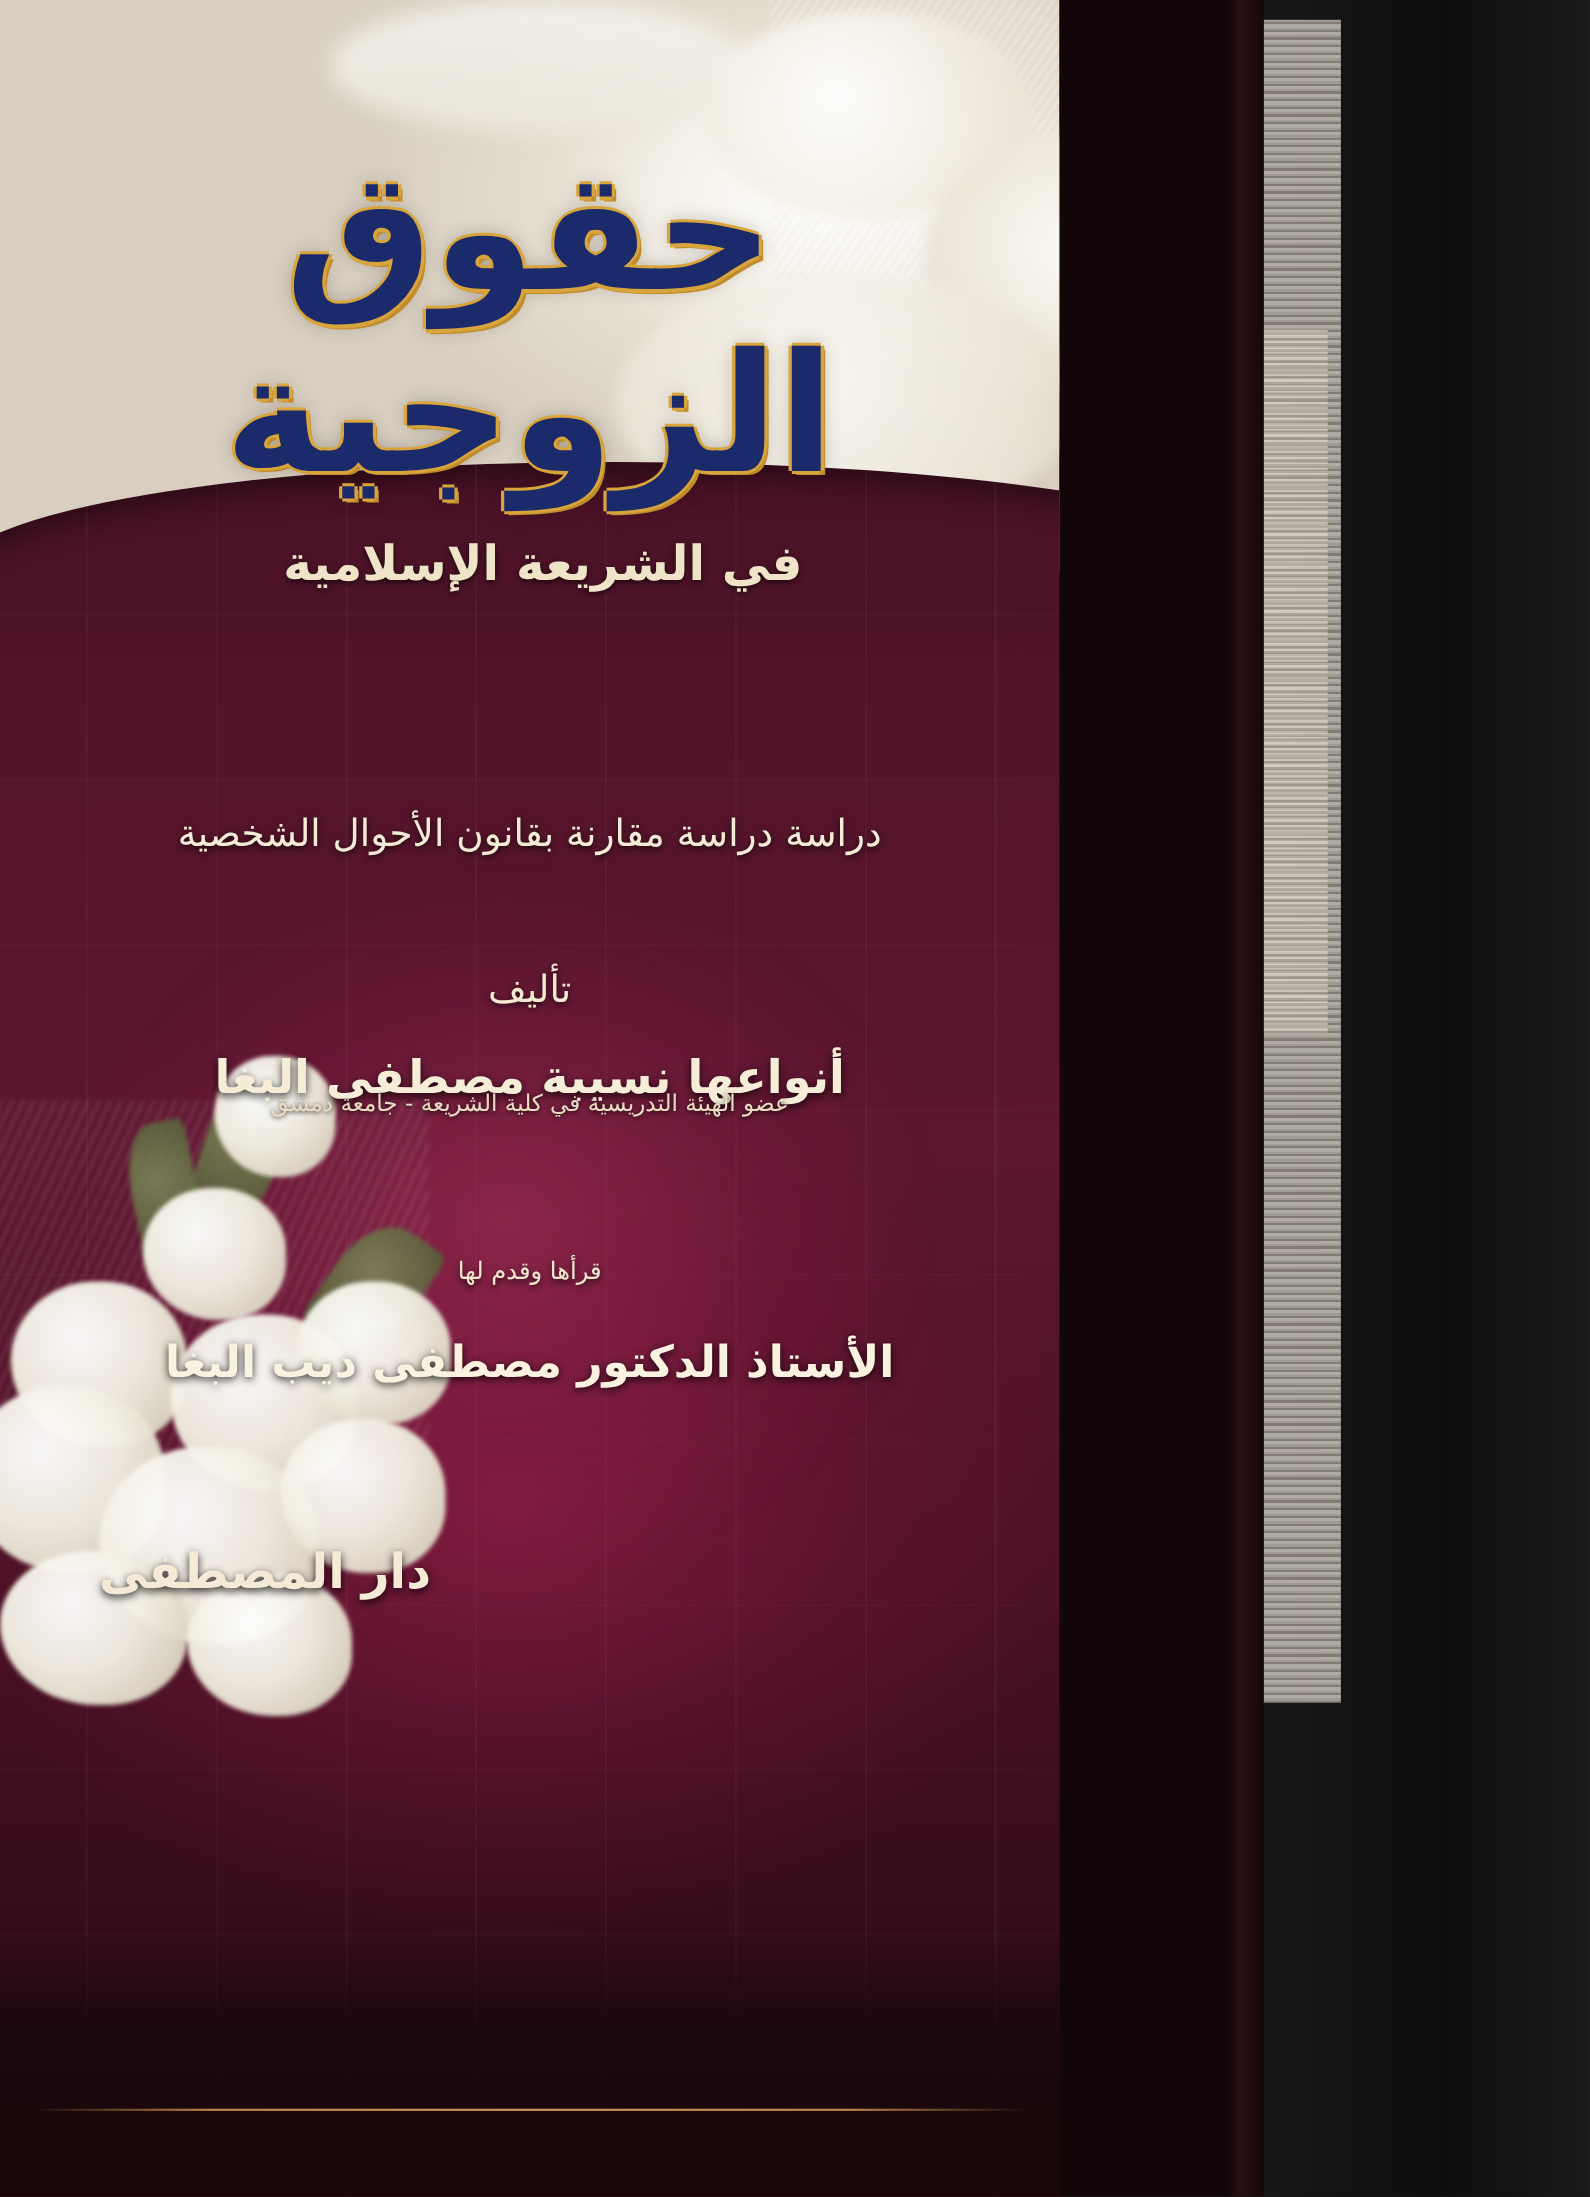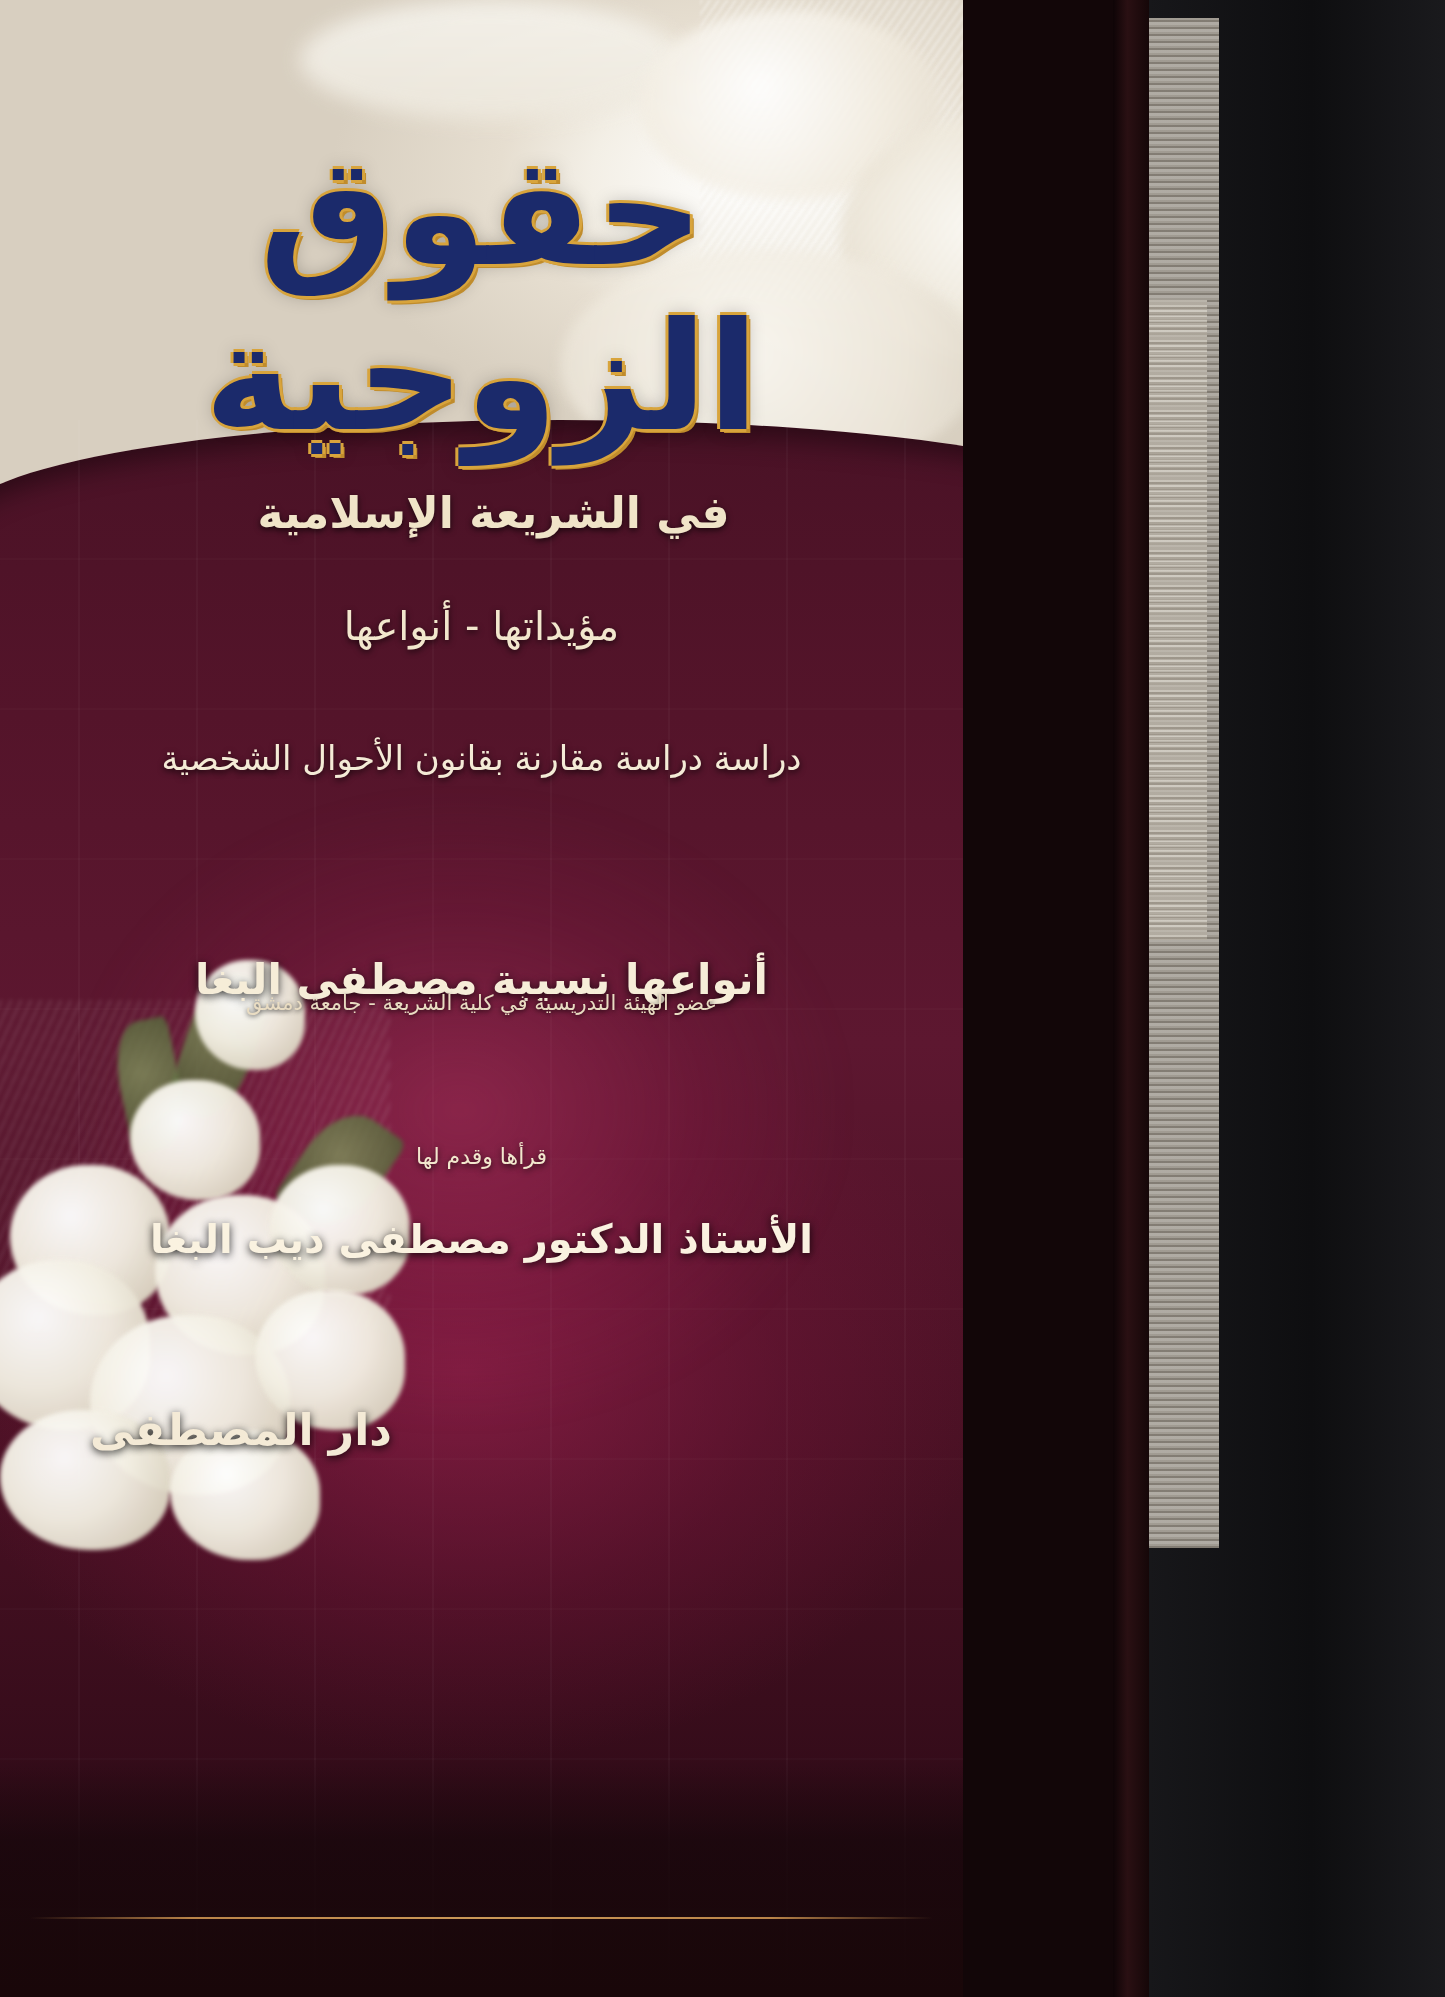--- a/index.html
+++ b/index.html
@@ -289,23 +289,23 @@
       <div class="fl" style="left:285px;top:330px;width:150px;height:140px;"></div>
       <div class="fl" style="left:30px;top:450px;width:170px;height:140px;"></div>
       <div class="fl" style="left:200px;top:470px;width:150px;height:130px;"></div>
     </div>
 
     <div class="bottom-strip"></div>
     <div class="bottom-rule"></div>
 
     <div class="main-title">حقوق الزوجية</div>
     <div class="subtitle-1">في الشريعة الإسلامية</div>
-    <div class="subtitle-2">مؤيداتها - أنواعها</div>
     <div class="subtitle-3">دراسة دراسة مقارنة بقانون الأحوال الشخصية</div>
 
+    <div class="author-label">تأليف</div>
     <div class="author-name">أنواعها نسيبة مصطفى البغا</div>
     <div class="author-affil">عضو الهيئة التدريسية في كلية الشريعة - جامعة دمشق</div>
 
     <div class="reviewer-label">قرأها وقدم لها</div>
     <div class="reviewer-name">الأستاذ الدكتور مصطفى ديب البغا</div>
 
     <div class="publisher">دار المصطفى</div>
   </div>
 
   <div class="spine"></div>

